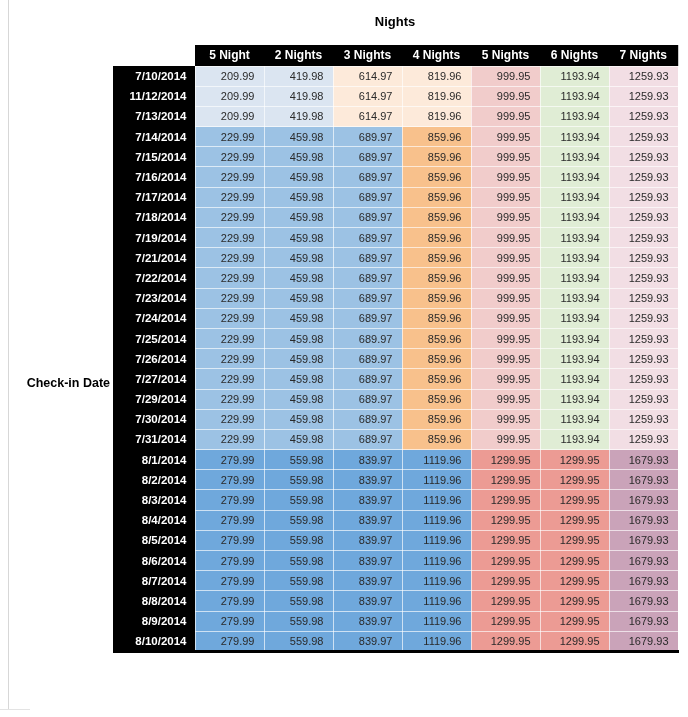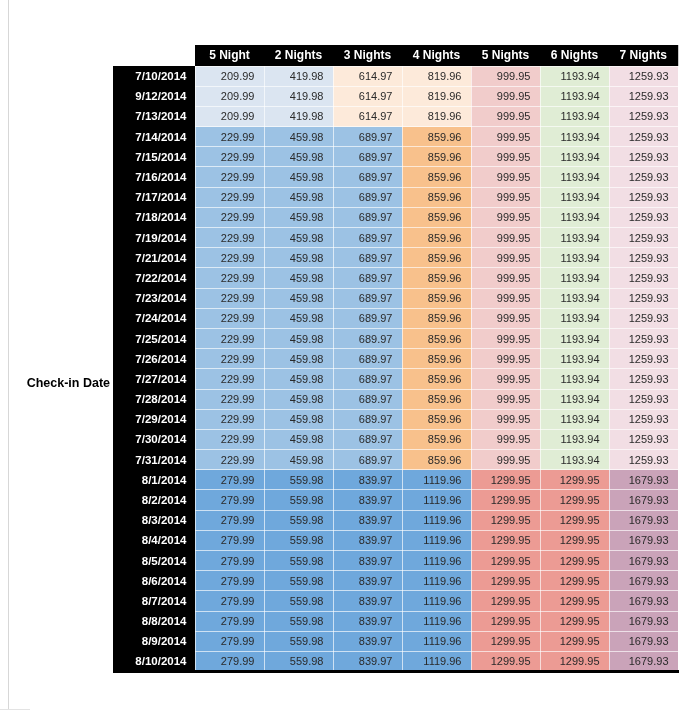--- a/index.html
+++ b/index.html
@@ -25,20 +25,21 @@
   td.price-cell{font-size:11px;font-weight:normal;color:#2a2a2a;text-align:right;
     padding:0 9px 0 0;vertical-align:middle;border:1px solid rgba(255,255,255,0.65);}
 </style>
 </head>
 <body>
 
 <div class="canvas">
   <div class="sheet-gridline-v"></div>
   <div class="sheet-gridline-h"></div>
 
+  <div class="nights-title">Nights</div>
   <div class="checkin-label">Check-in Date</div>
 
   <table class="price-table">
     <colgroup>
       <col class="c-date">
       <col class="c-night">
         <col class="c-night">
         <col class="c-night">
         <col class="c-night">
       <col class="c-night">
@@ -62,21 +63,21 @@
           <th class="date-cell">7/10/2014</th>
           <td class="price-cell" style="background: rgb(219, 229, 241);">209.99</td>
           <td class="price-cell" style="background: rgb(219, 229, 241);">419.98</td>
           <td class="price-cell" style="background: rgb(253, 234, 218);">614.97</td>
           <td class="price-cell" style="background: rgb(253, 234, 218);">819.96</td>
           <td class="price-cell" style="background: rgb(241, 204, 203);">999.95</td>
           <td class="price-cell" style="background: rgb(224, 237, 213);">1193.94</td>
           <td class="price-cell" style="background: rgb(242, 222, 228);">1259.93</td>
         </tr>
         <tr>
-          <th class="date-cell">9/12/2014</th>
+          <th class="date-cell">11/12/2014</th>
           <td class="price-cell" style="background: rgb(219, 229, 241);">209.99</td>
           <td class="price-cell" style="background: rgb(219, 229, 241);">419.98</td>
           <td class="price-cell" style="background: rgb(253, 234, 218);">614.97</td>
           <td class="price-cell" style="background: rgb(253, 234, 218);">819.96</td>
           <td class="price-cell" style="background: rgb(241, 204, 203);">999.95</td>
           <td class="price-cell" style="background: rgb(224, 237, 213);">1193.94</td>
           <td class="price-cell" style="background: rgb(242, 222, 228);">1259.93</td>
         </tr>
         <tr>
           <th class="date-cell">7/13/2014</th>
@@ -212,30 +213,20 @@
           <th class="date-cell">7/27/2014</th>
           <td class="price-cell" style="background: rgb(156, 194, 228);">229.99</td>
           <td class="price-cell" style="background: rgb(156, 194, 228);">459.98</td>
           <td class="price-cell" style="background: rgb(156, 194, 228);">689.97</td>
           <td class="price-cell" style="background: rgb(248, 193, 140);">859.96</td>
           <td class="price-cell" style="background: rgb(241, 204, 203);">999.95</td>
           <td class="price-cell" style="background: rgb(224, 237, 213);">1193.94</td>
           <td class="price-cell" style="background: rgb(242, 222, 228);">1259.93</td>
         </tr>
         <tr>
-          <th class="date-cell">7/28/2014</th>
-          <td class="price-cell" style="background: rgb(156, 194, 228);">229.99</td>
-          <td class="price-cell" style="background: rgb(156, 194, 228);">459.98</td>
-          <td class="price-cell" style="background: rgb(156, 194, 228);">689.97</td>
-          <td class="price-cell" style="background: rgb(248, 193, 140);">859.96</td>
-          <td class="price-cell" style="background: rgb(241, 204, 203);">999.95</td>
-          <td class="price-cell" style="background: rgb(224, 237, 213);">1193.94</td>
-          <td class="price-cell" style="background: rgb(242, 222, 228);">1259.93</td>
-        </tr>
-        <tr>
           <th class="date-cell">7/29/2014</th>
           <td class="price-cell" style="background: rgb(156, 194, 228);">229.99</td>
           <td class="price-cell" style="background: rgb(156, 194, 228);">459.98</td>
           <td class="price-cell" style="background: rgb(156, 194, 228);">689.97</td>
           <td class="price-cell" style="background: rgb(248, 193, 140);">859.96</td>
           <td class="price-cell" style="background: rgb(241, 204, 203);">999.95</td>
           <td class="price-cell" style="background: rgb(224, 237, 213);">1193.94</td>
           <td class="price-cell" style="background: rgb(242, 222, 228);">1259.93</td>
         </tr>
         <tr>

